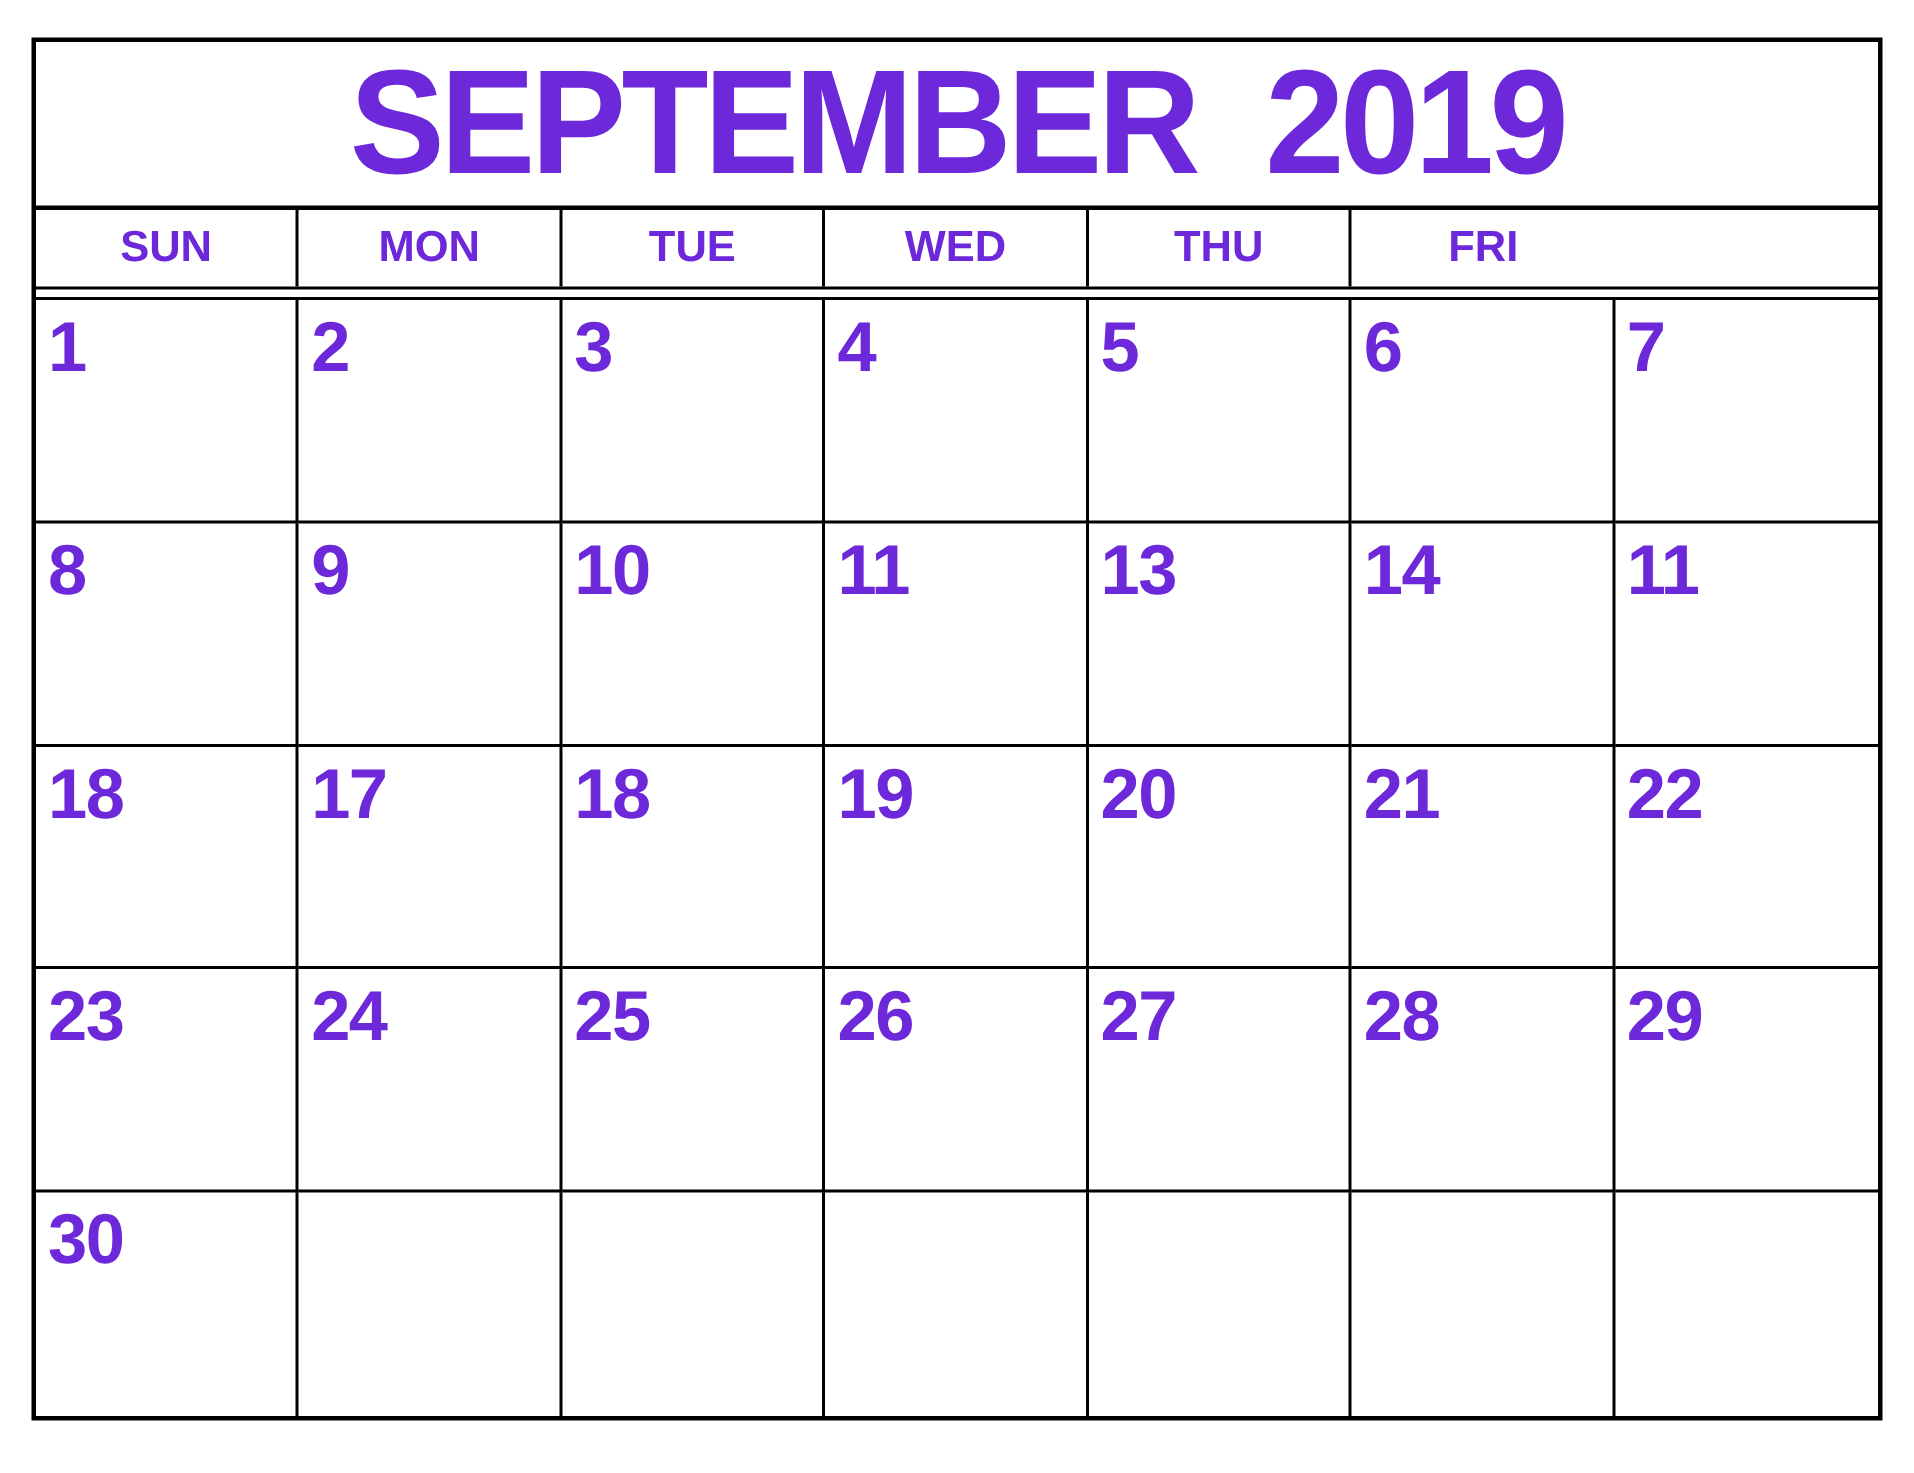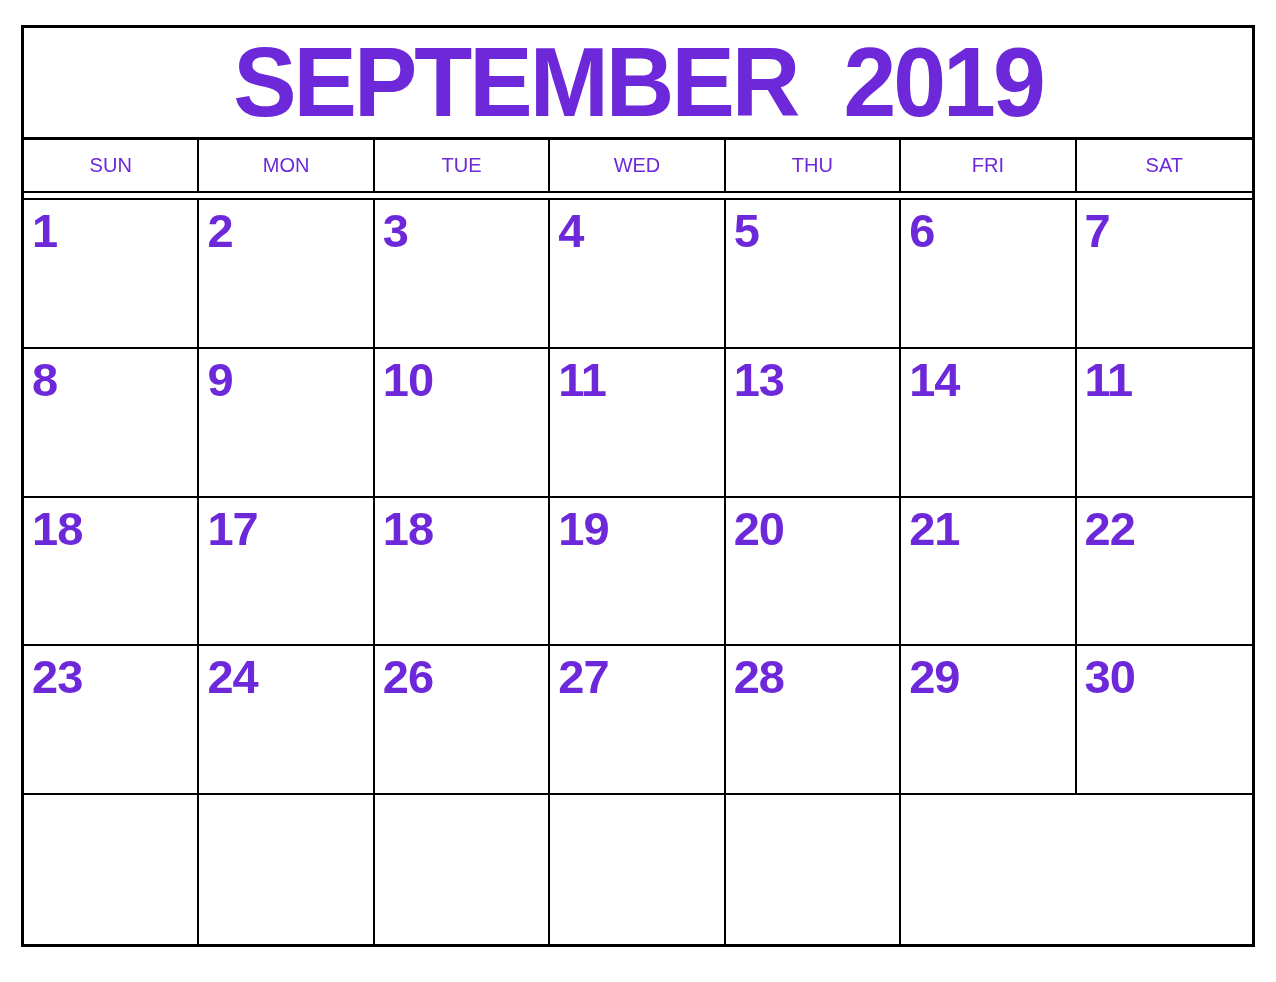--- a/index.html
+++ b/index.html
@@ -43,22 +43,22 @@
   .weekday-row {
     flex: 0 0 53px;
     border-bottom: 2px solid #000000;
     display: grid;
     grid-template-columns: repeat(7, 1fr);
   }
   .weekday-cell {
     display: flex;
     align-items: center;
     justify-content: center;
-    font-weight: normal;
-    font-size: 20px;
+    font-weight: bold;
+    font-size: 29px;
     letter-spacing: 0px;
     border-right: 2px solid #000000;
   }
   .weekday-cell:last-child { border-right: none; }
   .grid {
     flex: 1 1 auto;
     margin-top: 5px;
     border-top: 2px solid #000000;
     display: grid;
     grid-template-columns: repeat(7, 1fr);
@@ -91,21 +91,20 @@
       <span class="title-text">2019</span>
     </div>
 
     <div class="weekday-row">
       <div class="weekday-cell">SUN</div>
       <div class="weekday-cell">MON</div>
       <div class="weekday-cell">TUE</div>
       <div class="weekday-cell">WED</div>
       <div class="weekday-cell">THU</div>
       <div class="weekday-cell">FRI</div>
-      <div class="weekday-cell">SAT</div>
     </div>
 
     <div class="grid">
       <div class="day-cell"><span class="day-number">1</span></div>
       <div class="day-cell"><span class="day-number">2</span></div>
       <div class="day-cell"><span class="day-number">3</span></div>
       <div class="day-cell"><span class="day-number">4</span></div>
       <div class="day-cell"><span class="day-number">5</span></div>
       <div class="day-cell"><span class="day-number">6</span></div>
       <div class="day-cell"><span class="day-number">7</span></div>
@@ -118,20 +117,21 @@
       <div class="day-cell"><span class="day-number">11</span></div>
       <div class="day-cell"><span class="day-number">18</span></div>
       <div class="day-cell"><span class="day-number">17</span></div>
       <div class="day-cell"><span class="day-number">18</span></div>
       <div class="day-cell"><span class="day-number">19</span></div>
       <div class="day-cell"><span class="day-number">20</span></div>
       <div class="day-cell"><span class="day-number">21</span></div>
       <div class="day-cell"><span class="day-number">22</span></div>
       <div class="day-cell"><span class="day-number">23</span></div>
       <div class="day-cell"><span class="day-number">24</span></div>
+      <div class="day-cell"><span class="day-number">25</span></div>
       <div class="day-cell"><span class="day-number">26</span></div>
       <div class="day-cell"><span class="day-number">27</span></div>
       <div class="day-cell"><span class="day-number">28</span></div>
       <div class="day-cell"><span class="day-number">29</span></div>
       <div class="day-cell"><span class="day-number">30</span></div>
       <div class="day-cell"><span class="day-number"></span></div>
       <div class="day-cell"><span class="day-number"></span></div>
       <div class="day-cell"><span class="day-number"></span></div>
       <div class="day-cell"><span class="day-number"></span></div>
       <div class="day-cell"><span class="day-number"></span></div>

